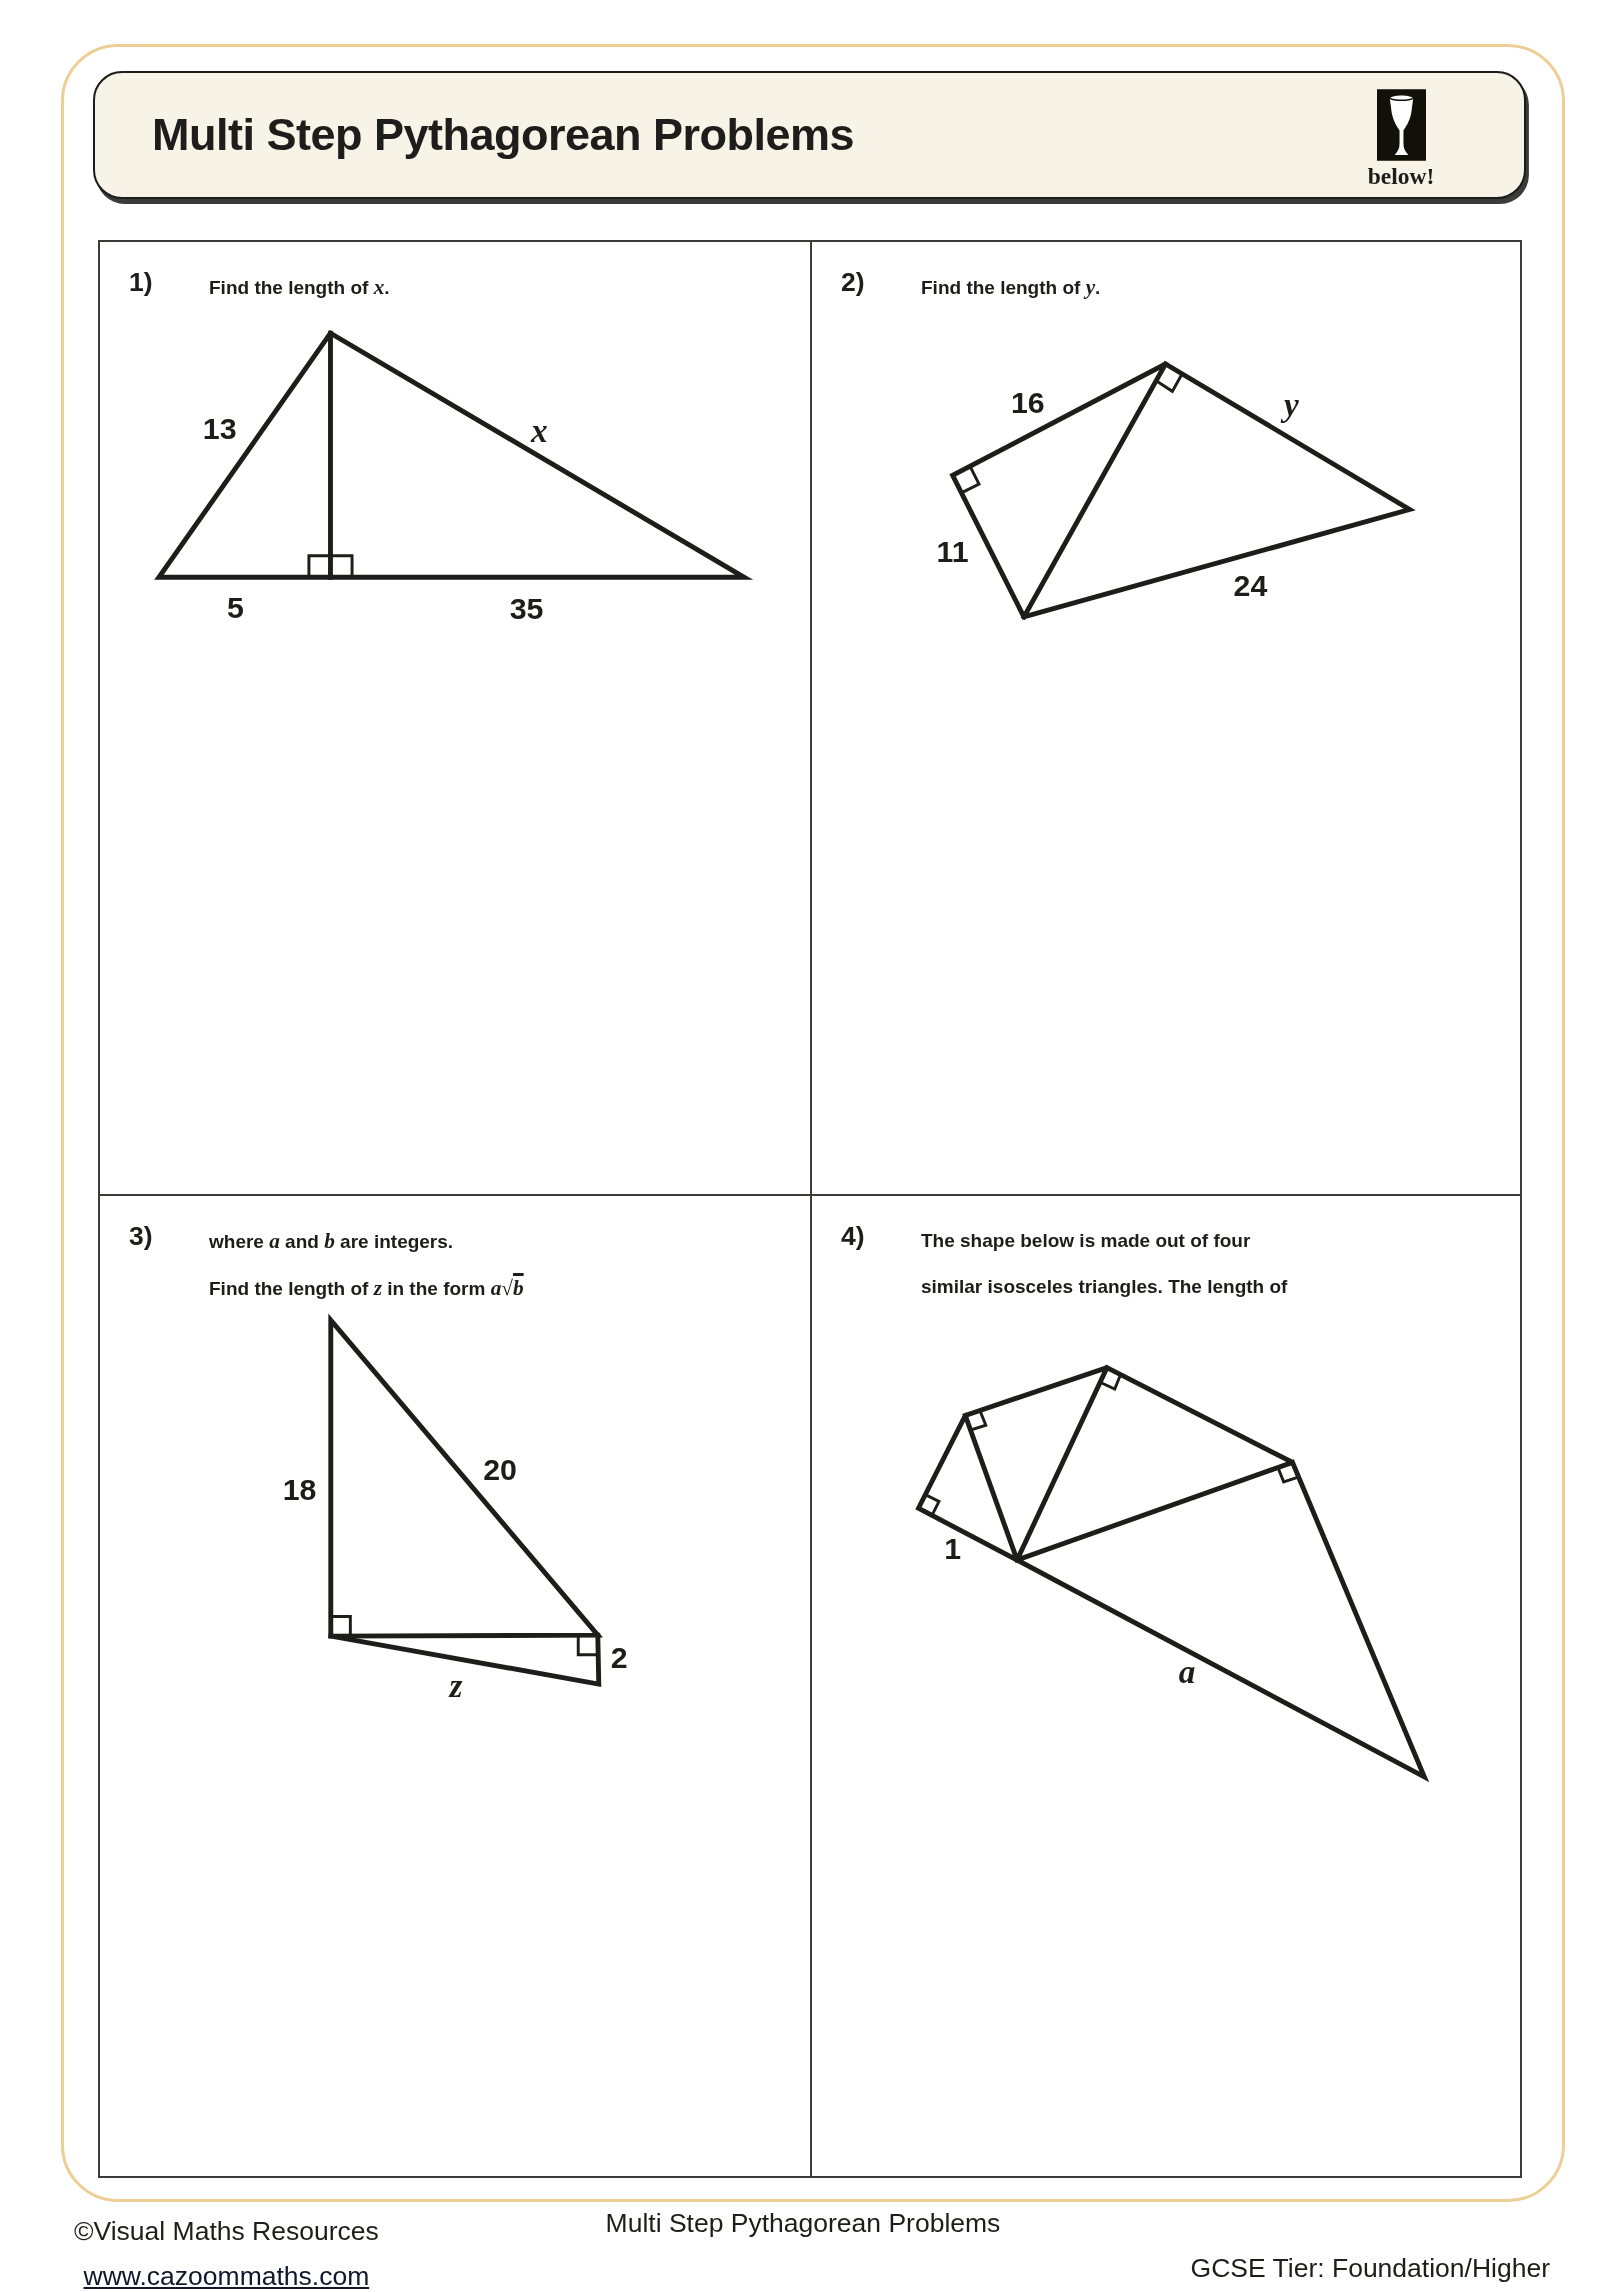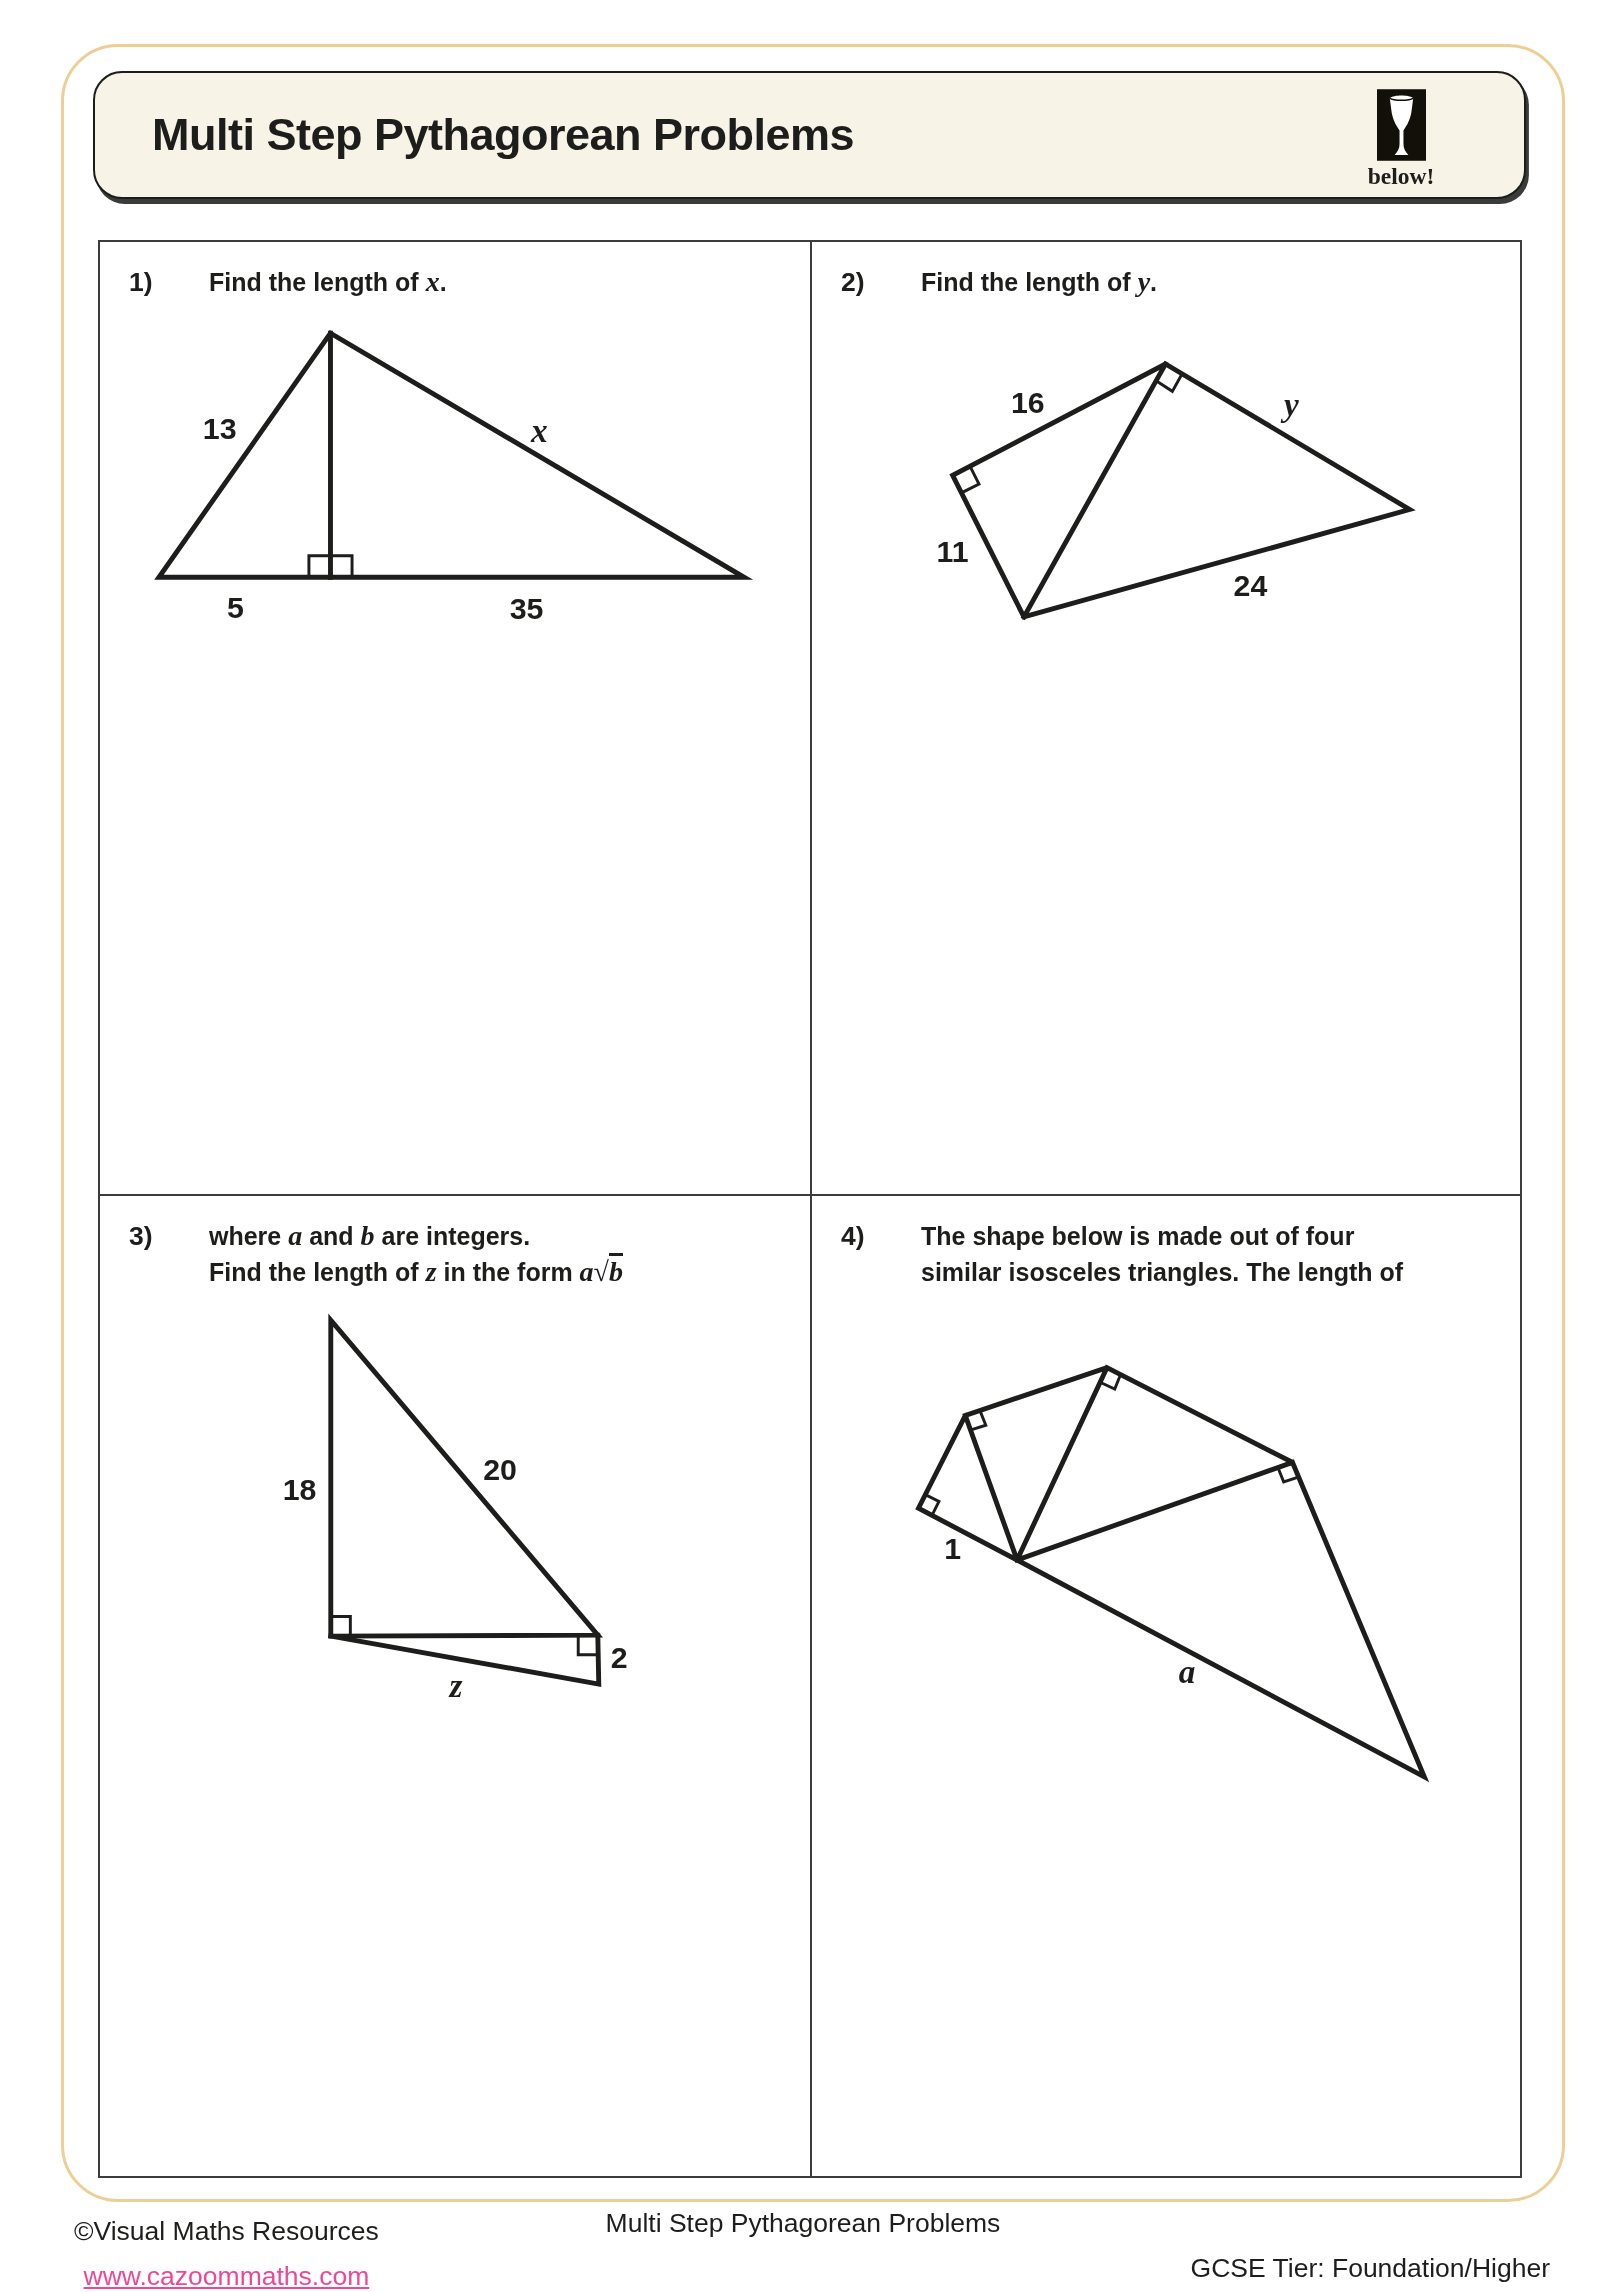--- a/index.html
+++ b/index.html
@@ -34,37 +34,37 @@
   .grid{
     position:absolute;left:98px;top:240px;width:1424px;height:1938px;
     border:2px solid #3c3c3a;box-sizing:border-box;
     display:grid;grid-template-columns:712px auto;grid-template-rows:954px auto;
   }
   .cell{position:relative;box-sizing:border-box;overflow:hidden;}
   .cell.b-r{border-right:2px solid #3c3c3a;}
   .cell.b-b{border-bottom:2px solid #3c3c3a;}
   .q{position:absolute;top:21.6px;left:29px;right:9.8px;display:flex;}
   .qnum{width:80px;flex:none;font-size:26.5px;font-weight:700;line-height:36px;}
-  .qtext{flex:1;font-size:25px;font-weight:700;line-height:36px;}
+  .qtext{flex:1;font-size:19px;font-weight:700;line-height:46px;}
   .qline{white-space:nowrap;}
   .mvar{font-family:"Liberation Serif",serif;font-style:italic;font-weight:700;font-size:1.12em;}
   .rad{font-family:"Liberation Serif",serif;font-weight:700;font-size:1.12em;}
   .ovl{text-decoration:overline;text-decoration-thickness:2.5px;}
   svg.diagram{position:absolute;left:0;top:0;width:100%;height:100%;}
   svg.diagram .geo{fill:none;stroke:#1d1d1b;stroke-width:5;stroke-linejoin:miter;stroke-linecap:square;}
   svg.diagram .mark{fill:none;stroke:#1d1d1b;stroke-width:3;}
   svg.diagram text{fill:#1d1d1b;}
   .dnum{font-family:"Liberation Sans",sans-serif;font-weight:700;font-size:31px;}
   .dvar{font-family:"Liberation Serif",serif;font-style:italic;font-weight:700;font-size:34px;}
   
   .footer{position:absolute;left:0;top:2201px;width:1621px;font-size:26.5px;line-height:45px;}
   .f-left{position:absolute;left:74px;top:8px;text-align:center;}
   .f-center{position:absolute;left:803px;top:0;transform:translateX(-50%);text-align:center;}
   .f-right{position:absolute;right:71px;top:45px;}
-  .f-link{color:#ec4899;text-decoration:underline;cursor:pointer;}
+  .f-link{color:#0f172a;text-decoration:underline;cursor:pointer;}
 </style>
 </head>
 <body>
 
 <div class="outer-frame"></div>
 
 <div class="title-box">
   <h1 class="page-title">Multi Step Pythagorean Problems</h1>
   <div class="logo">
     <svg width="49" height="72" viewBox="0 0 50 73">

